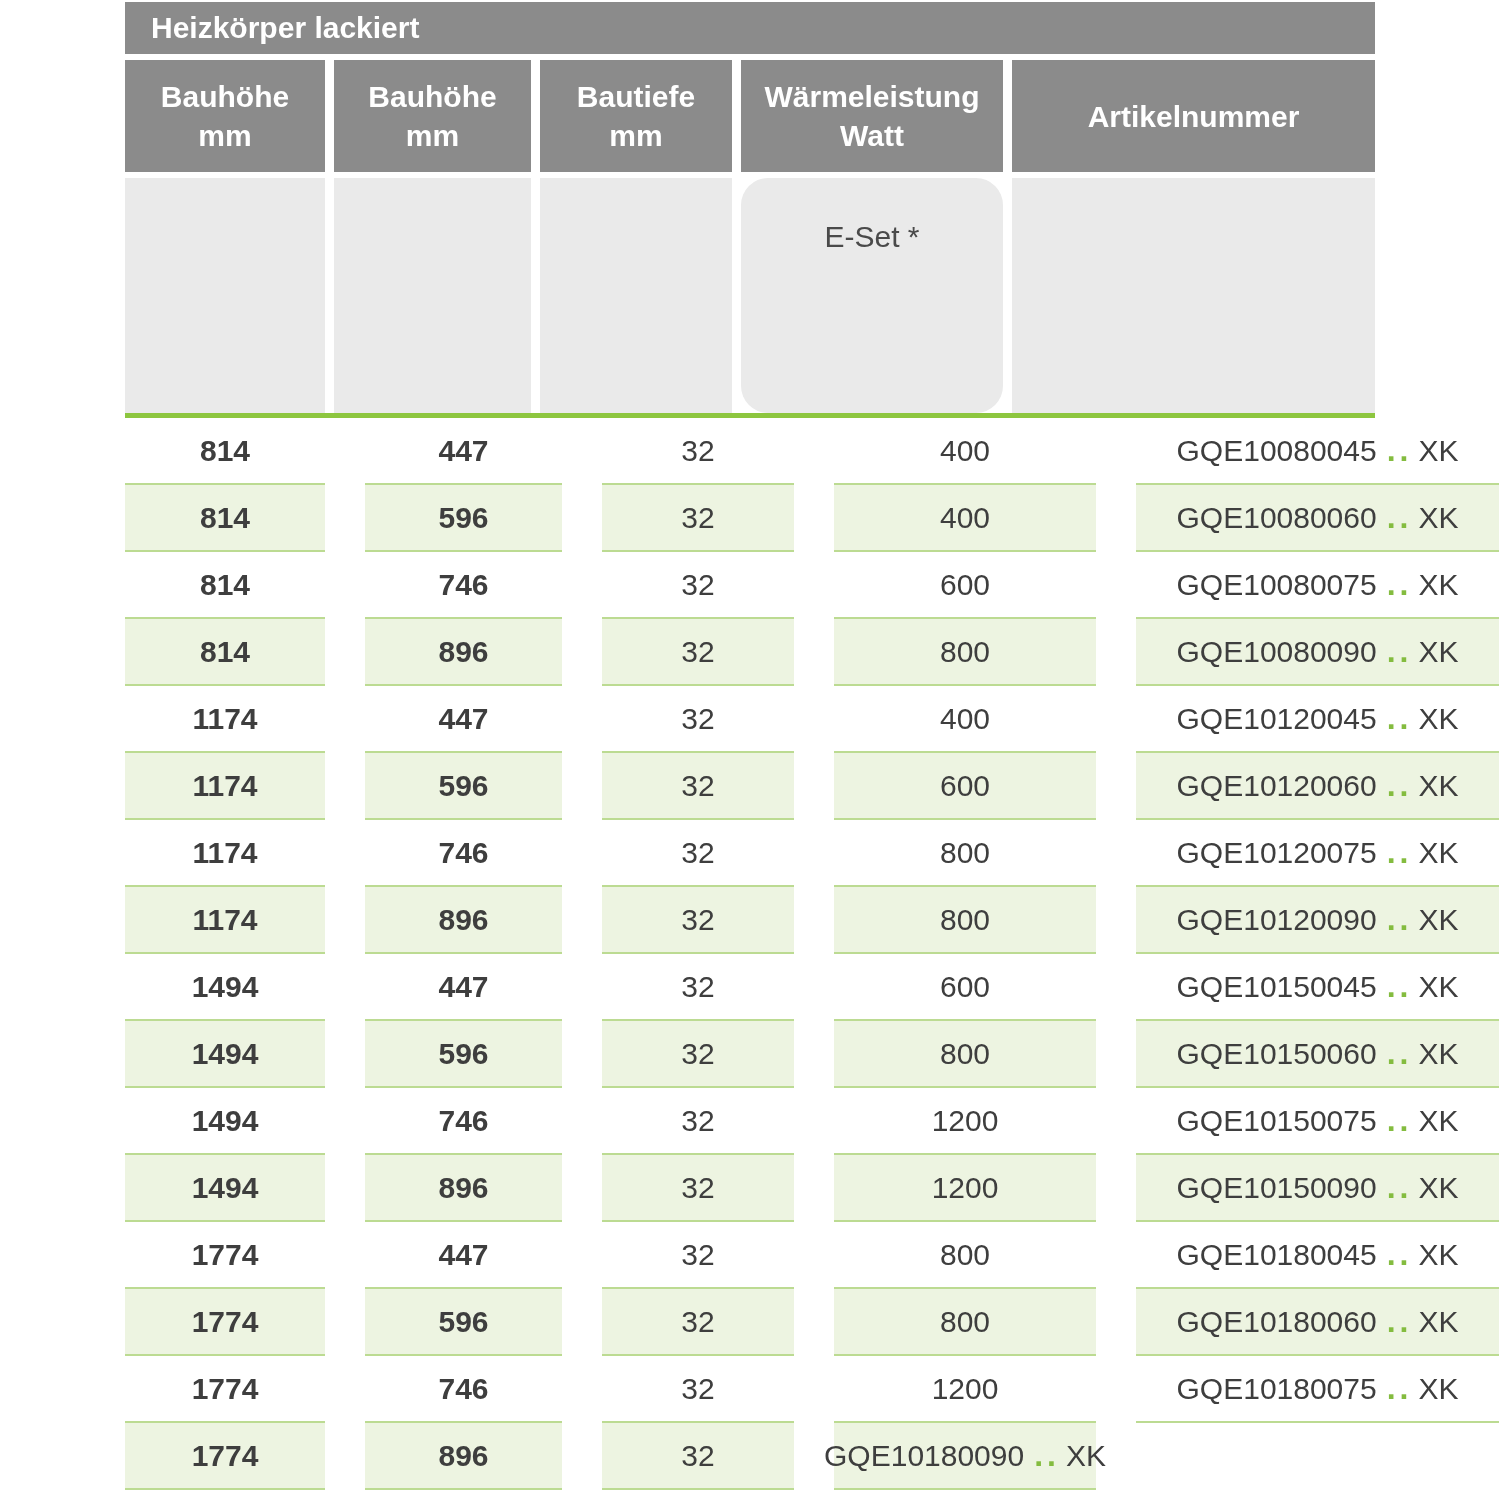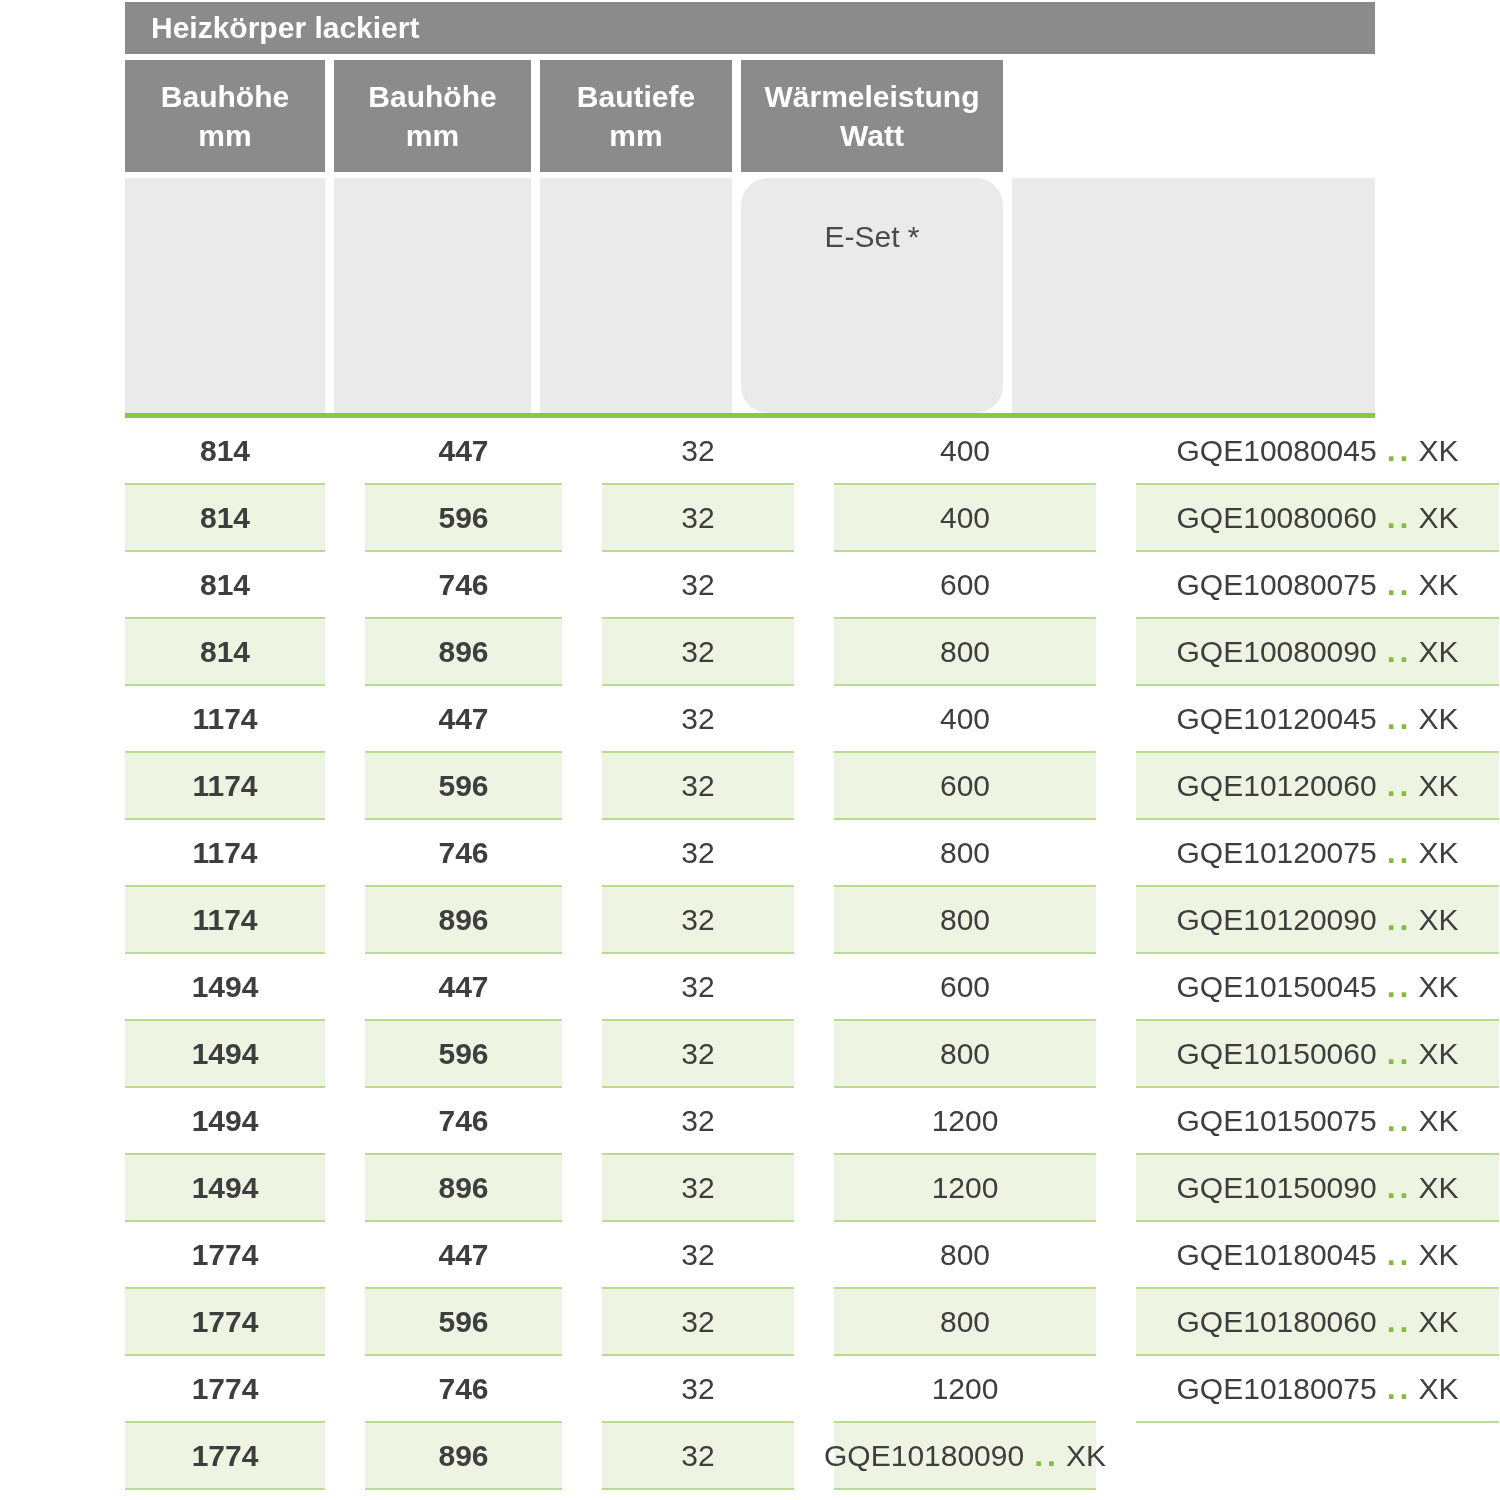--- a/index.html
+++ b/index.html
@@ -113,20 +113,23 @@
         <span>mm</span>
       </div>
       <div class="head-cell">
         <span>Bautiefe</span>
         <span>mm</span>
       </div>
       <div class="head-cell">
         <span>Wärmeleistung</span>
         <span>Watt</span>
       </div>
+      <div class="head-cell">
+        <span>Artikelnummer</span>
+      </div>
     </div>
 
     <div class="grid subhead-row">
       <div class="subhead-cell"></div>
       <div class="subhead-cell"></div>
       <div class="subhead-cell"></div>
       <div class="subhead-cell eset">
         <span>E-Set *</span>
       </div>
       <div class="subhead-cell"></div>

